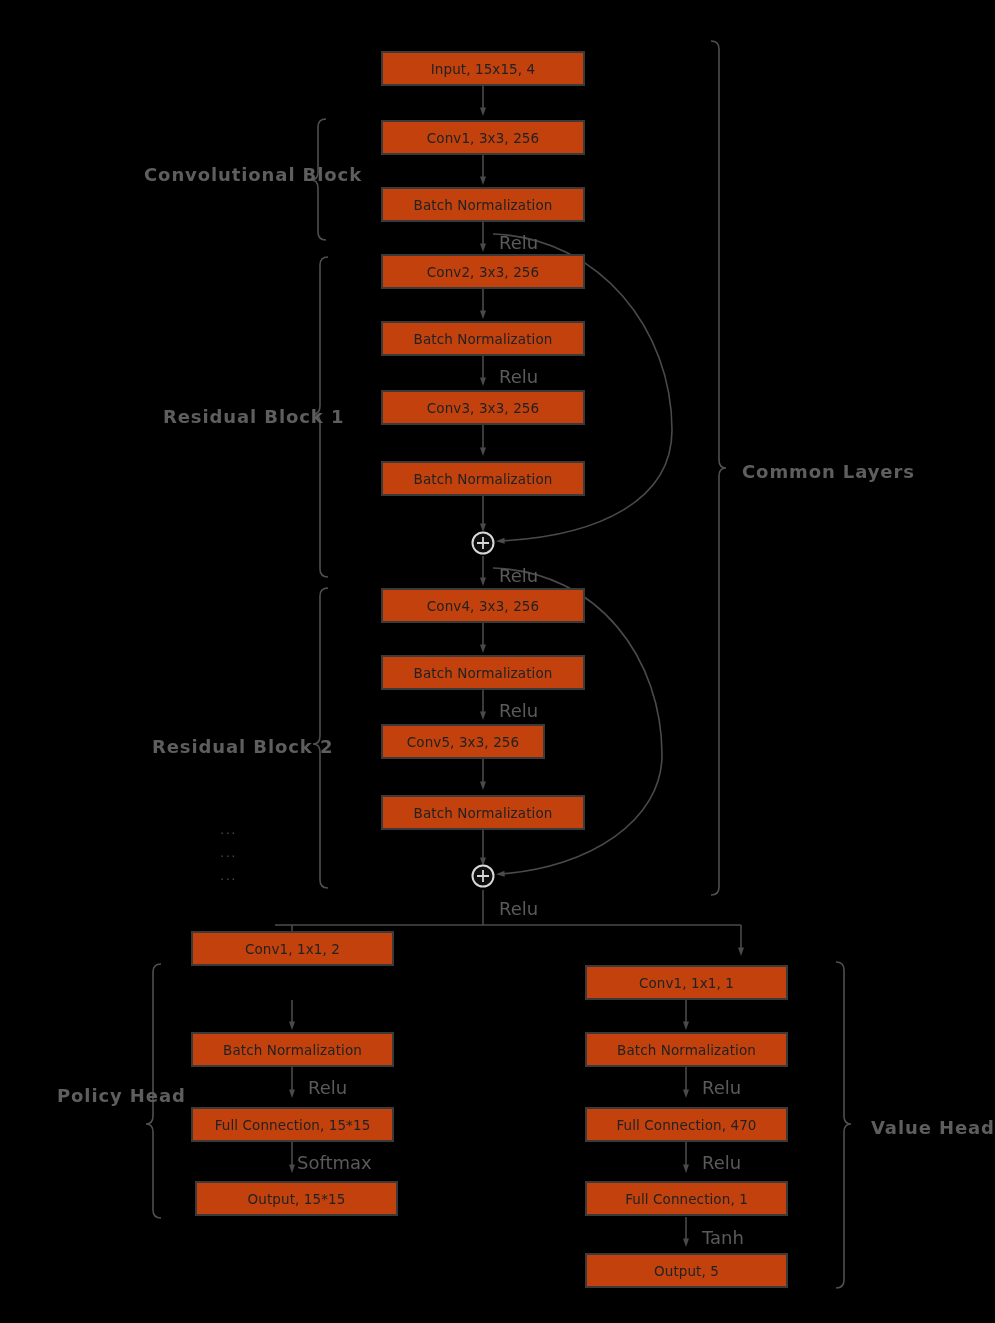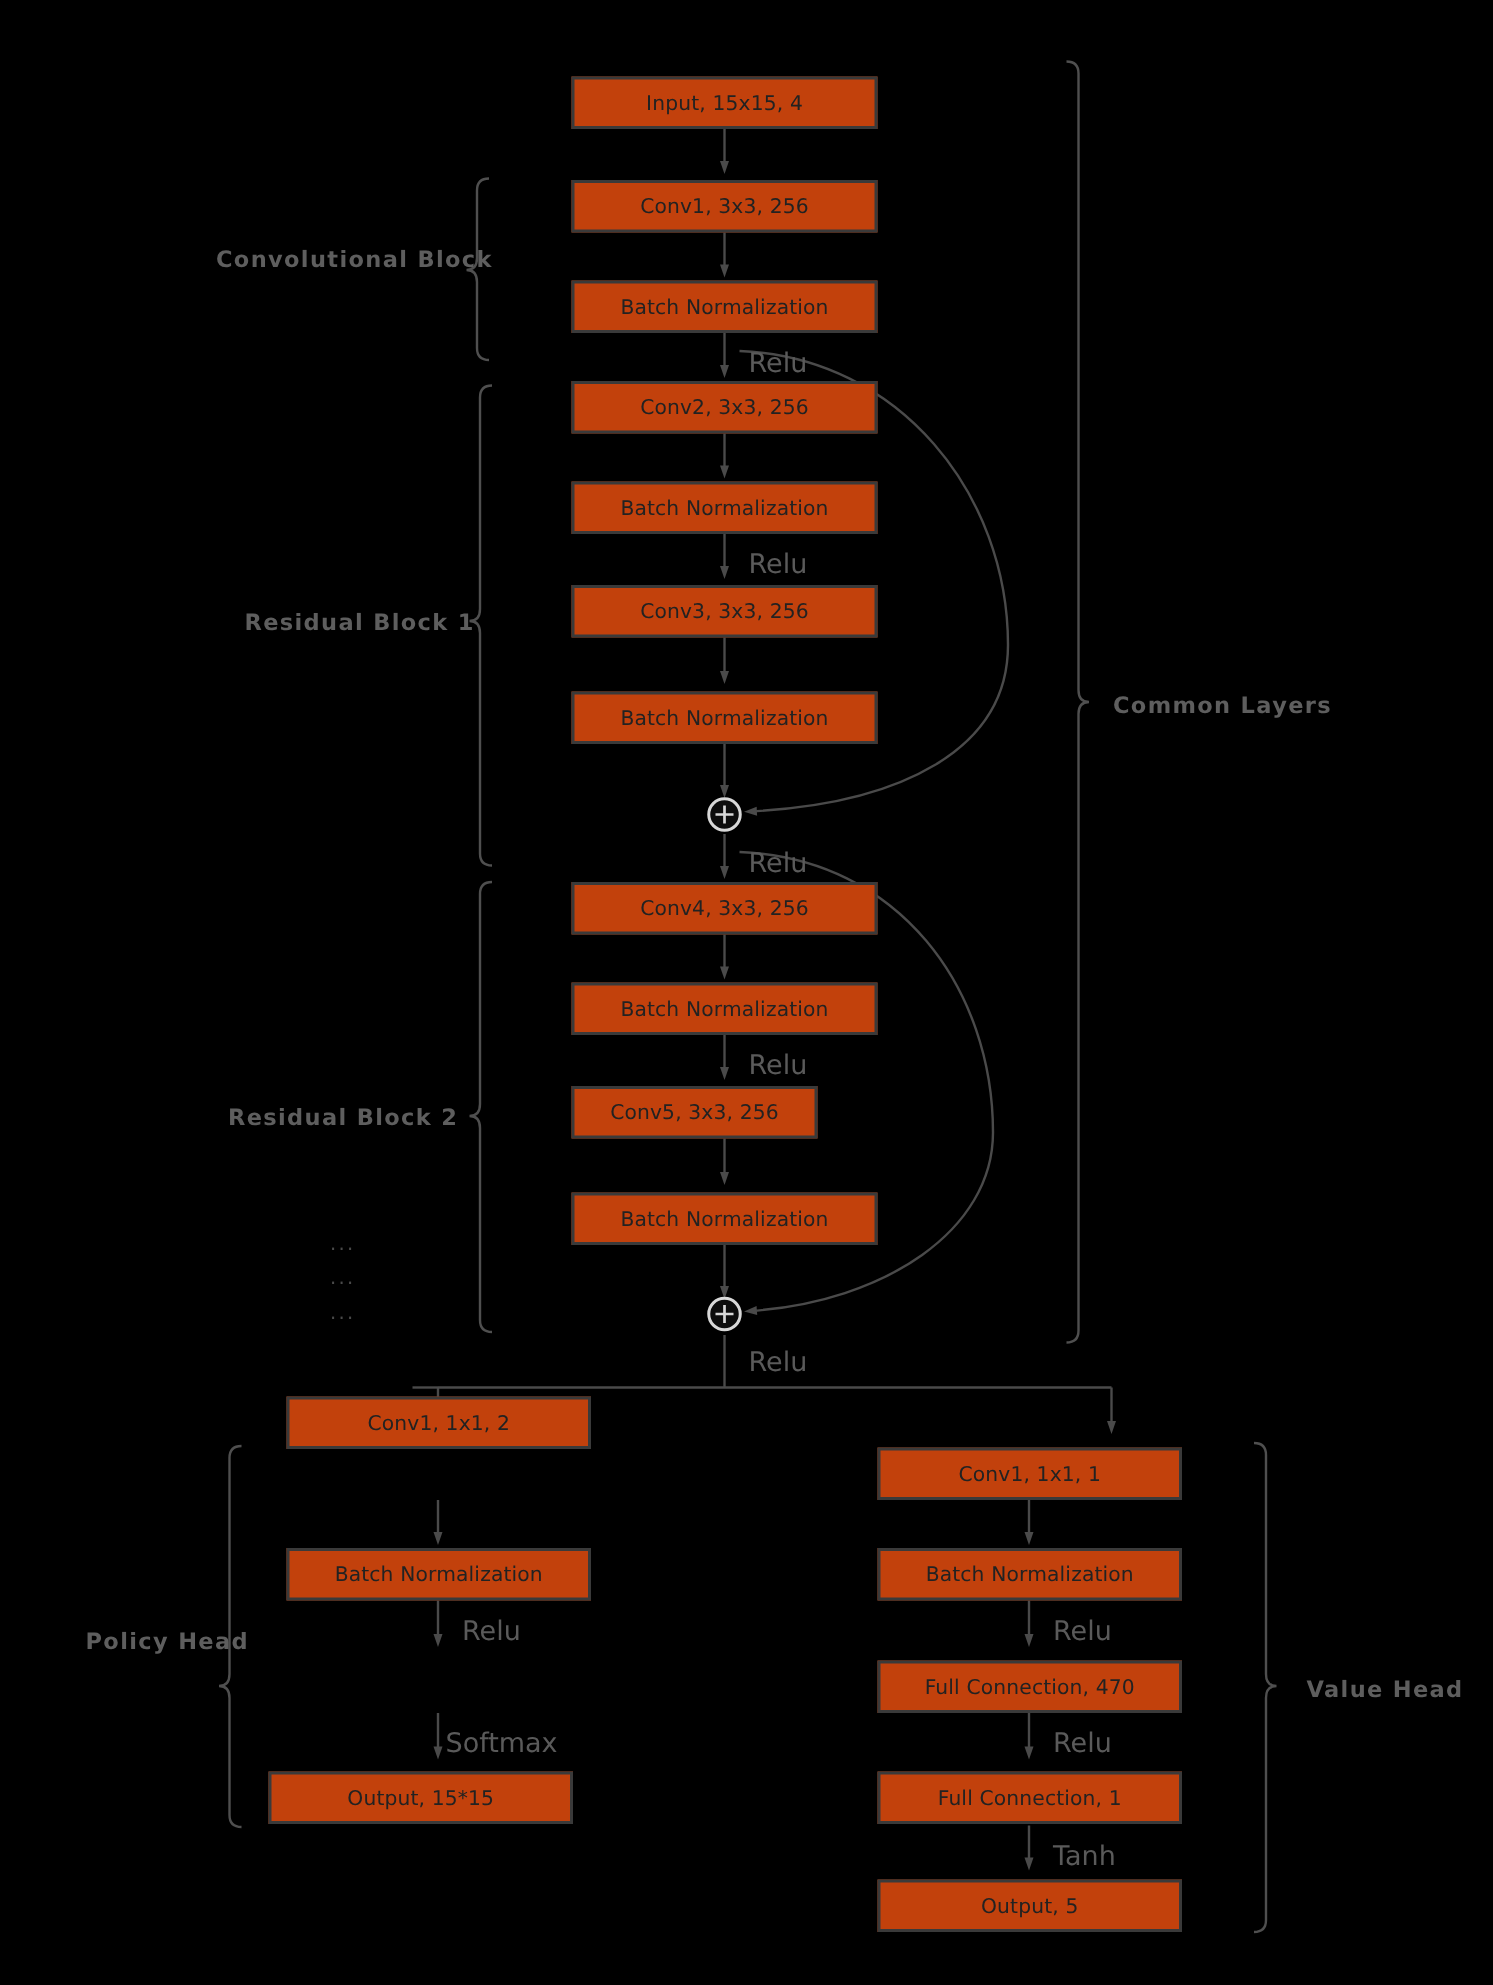--- a/index.html
+++ b/index.html
@@ -5,21 +5,21 @@
   html,body{margin:0;padding:0;background:#000;}
   body{width:995px;height:1323px;position:relative;overflow:hidden;
        font-family:"DejaVu Sans","Liberation Sans",sans-serif;}
   #canvas{position:absolute;inset:0;width:995px;height:1323px;}
   svg.layer{position:absolute;left:0;top:0;width:995px;height:1323px;pointer-events:none;}
   .node{position:absolute;background:#c2410c;border:2px solid #3a3a3a;
         box-sizing:border-box;height:35px;display:flex;align-items:center;
         justify-content:center;color:#222222;font-size:13.5px;letter-spacing:.1px;
         white-space:nowrap;}
   .edge-label{position:absolute;color:#5a5a5a;font-size:18px;white-space:nowrap;}
-  .group-label{position:absolute;color:#5e5e5e;font-size:15px;font-weight:bold;
+  .group-label{position:absolute;color:#5e5e5e;font-size:18px;font-weight:bold;
                letter-spacing:.9px;white-space:nowrap;}
   .dots{position:absolute;color:#4a4a4a;font-size:13px;letter-spacing:1.5px;
         white-space:nowrap;}
 </style>
 </head>
 <body>
 
 <div id="canvas">
 
   <svg class="layer" viewBox="0 0 995 1323">
@@ -94,21 +94,22 @@
   <div class="node" style="left:381px;top:321px;width:204px;">Batch Normalization</div>
   <div class="node" style="left:381px;top:390px;width:204px;">Conv3, 3x3, 256</div>
   <div class="node" style="left:381px;top:461px;width:204px;">Batch Normalization</div>
   <div class="node" style="left:381px;top:588px;width:204px;">Conv4, 3x3, 256</div>
   <div class="node" style="left:381px;top:655px;width:204px;">Batch Normalization</div>
   <div class="node" style="left:381px;top:724px;width:164px;">Conv5, 3x3, 256</div>
   <div class="node" style="left:381px;top:795px;width:204px;">Batch Normalization</div>
 
   <div class="node" style="left:191px;top:931px;width:203px;">Conv1, 1x1, 2</div>
   <div class="node" style="left:191px;top:1032px;width:203px;">Batch Normalization</div>
-  <div class="node" style="left:179px;top:1181px;width:203px;">Output, 15*15</div>
+  <div class="node" style="left:191px;top:1107px;width:203px;">Full Connection, 15*15</div>
+  <div class="node" style="left:195px;top:1181px;width:203px;">Output, 15*15</div>
 
   <div class="node" style="left:585px;top:965px;width:203px;">Conv1, 1x1, 1</div>
   <div class="node" style="left:585px;top:1032px;width:203px;">Batch Normalization</div>
   <div class="node" style="left:585px;top:1107px;width:203px;">Full Connection, 470</div>
   <div class="node" style="left:585px;top:1181px;width:203px;">Full Connection, 1</div>
   <div class="node" style="left:585px;top:1253px;width:203px;">Output, 5</div>
 
   <div class="edge-label" style="left:499px;top:232px;">Relu</div>
   <div class="edge-label" style="left:499px;top:366px;">Relu</div>
   <div class="edge-label" style="left:499px;top:565px;">Relu</div>

